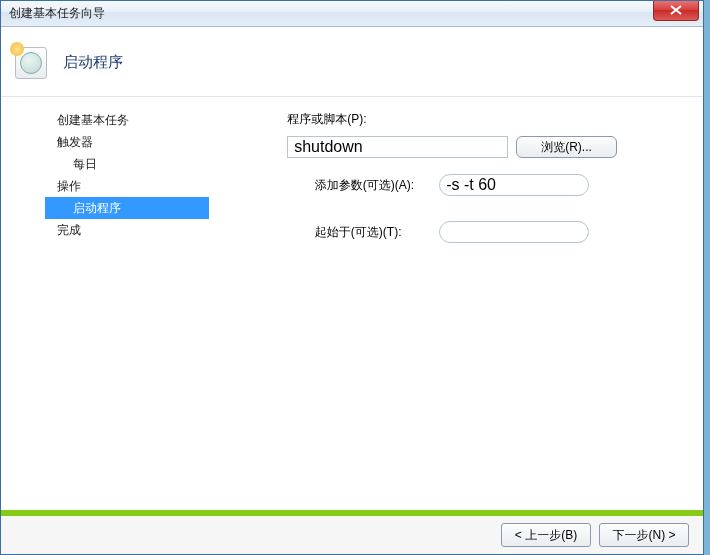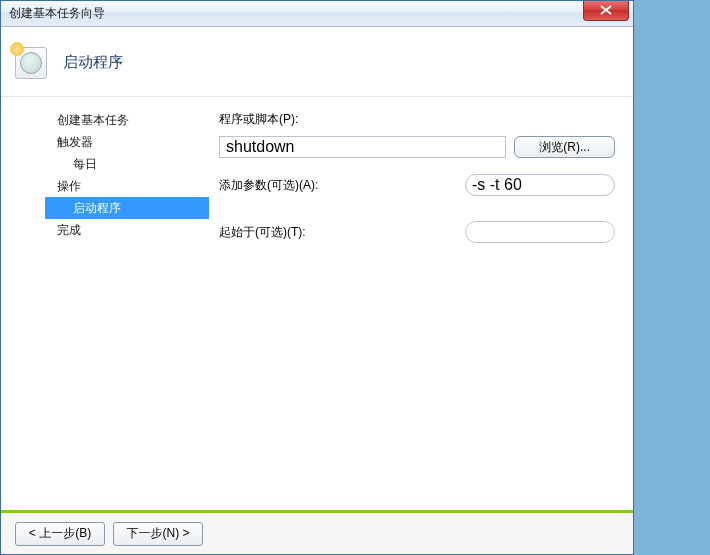--- a/index.html
+++ b/index.html
@@ -1,19 +1,19 @@
 <!DOCTYPE html>
 <html><head>
 <meta charset="utf-8">
 <style>
   * { box-sizing: border-box; margin: 0; padding: 0; }
   html, body { width: 710px; height: 555px; font-family: "Microsoft YaHei", "Segoe UI", Tahoma, sans-serif; font-size: 12px; background: #7bb5d8; }
   .window {
     position: relative;
-    width: 634px; height: 555px;
+    width: 704px; height: 555px;
     background: #fff;
     border: 1px solid #3b6ea5;
     display: flex; flex-direction: column;
   }
   .titlebar {
     height: 26px;
     background: linear-gradient(to bottom, #f6f9fd 0%, #e7eff8 45%, #d9e5f2 46%, #e5eef8 100%);
     border-bottom: 1px solid #a8b9cc;
     display: flex; align-items: center; justify-content: space-between;
     padding-left: 8px;
@@ -61,43 +61,43 @@
   .sidebar .step {
     height: 22px; line-height: 22px;
     padding-left: 12px; color: #1a1a1a;
     cursor: default;
     margin-left: 44px;
   }
   .sidebar .step.sub { padding-left: 28px; }
   .sidebar .step.active { background: #3399ff; color: #fff; }
   .main {
     flex: 1; padding: 14px 18px 10px 10px;
-    display: flex; flex-direction: column; gap: 10px;
+    display: flex; flex-direction: column; gap: 10px; align-items: center;
   }
   .field-group { display: flex; flex-direction: column; gap: 6px; }
   .prog-label { margin-bottom: 2px; }
   .prog-row { display: flex; gap: 8px; align-items: center; }
   input[type=text] {
     height: 22px; border: 1px solid #b8c4cf; padding: 0 6px;
     font-family: inherit; font-size: 16px; background: #fff;
   }
   .prog-input { flex: 1; }
   .browse-btn {
     height: 22px; padding: 0 24px;
     background: linear-gradient(#fdfdfd,#e9edf1);
     border: 1px solid #8a99ab; border-radius: 6px;
     font-family: inherit; font-size: 12px; cursor: default;
     min-width: 70px;
   }
   .form-grid { display: grid; grid-template-columns: 1fr 150px; row-gap: 14px; column-gap: 20px; align-items: center; margin-top: 6px; gap: 25px; }
   .form-grid label { color: #000; }
   .form-grid input { width: 100%; border-radius: 11px; }
   .footer {
-    height: 44px; border-top: 3px solid #84cc16;
-    display: flex; align-items: center; 
+    height: 44px; border-top: 6px solid #84cc16;
+    display: flex; align-items: center; justify-content: flex-end;
     gap: 8px; padding: 0 14px;
     background: #f4f4f4cc;
   }
   .footer button {
     height: 24px; min-width: 90px; padding: 0 10px;
     background: linear-gradient(#fdfdfd,#e9edf1);
     border: 1px solid #8a99ab; border-radius: 3px;
     font-family: inherit; font-size: 12px; cursor: default;
   }
 </style>

